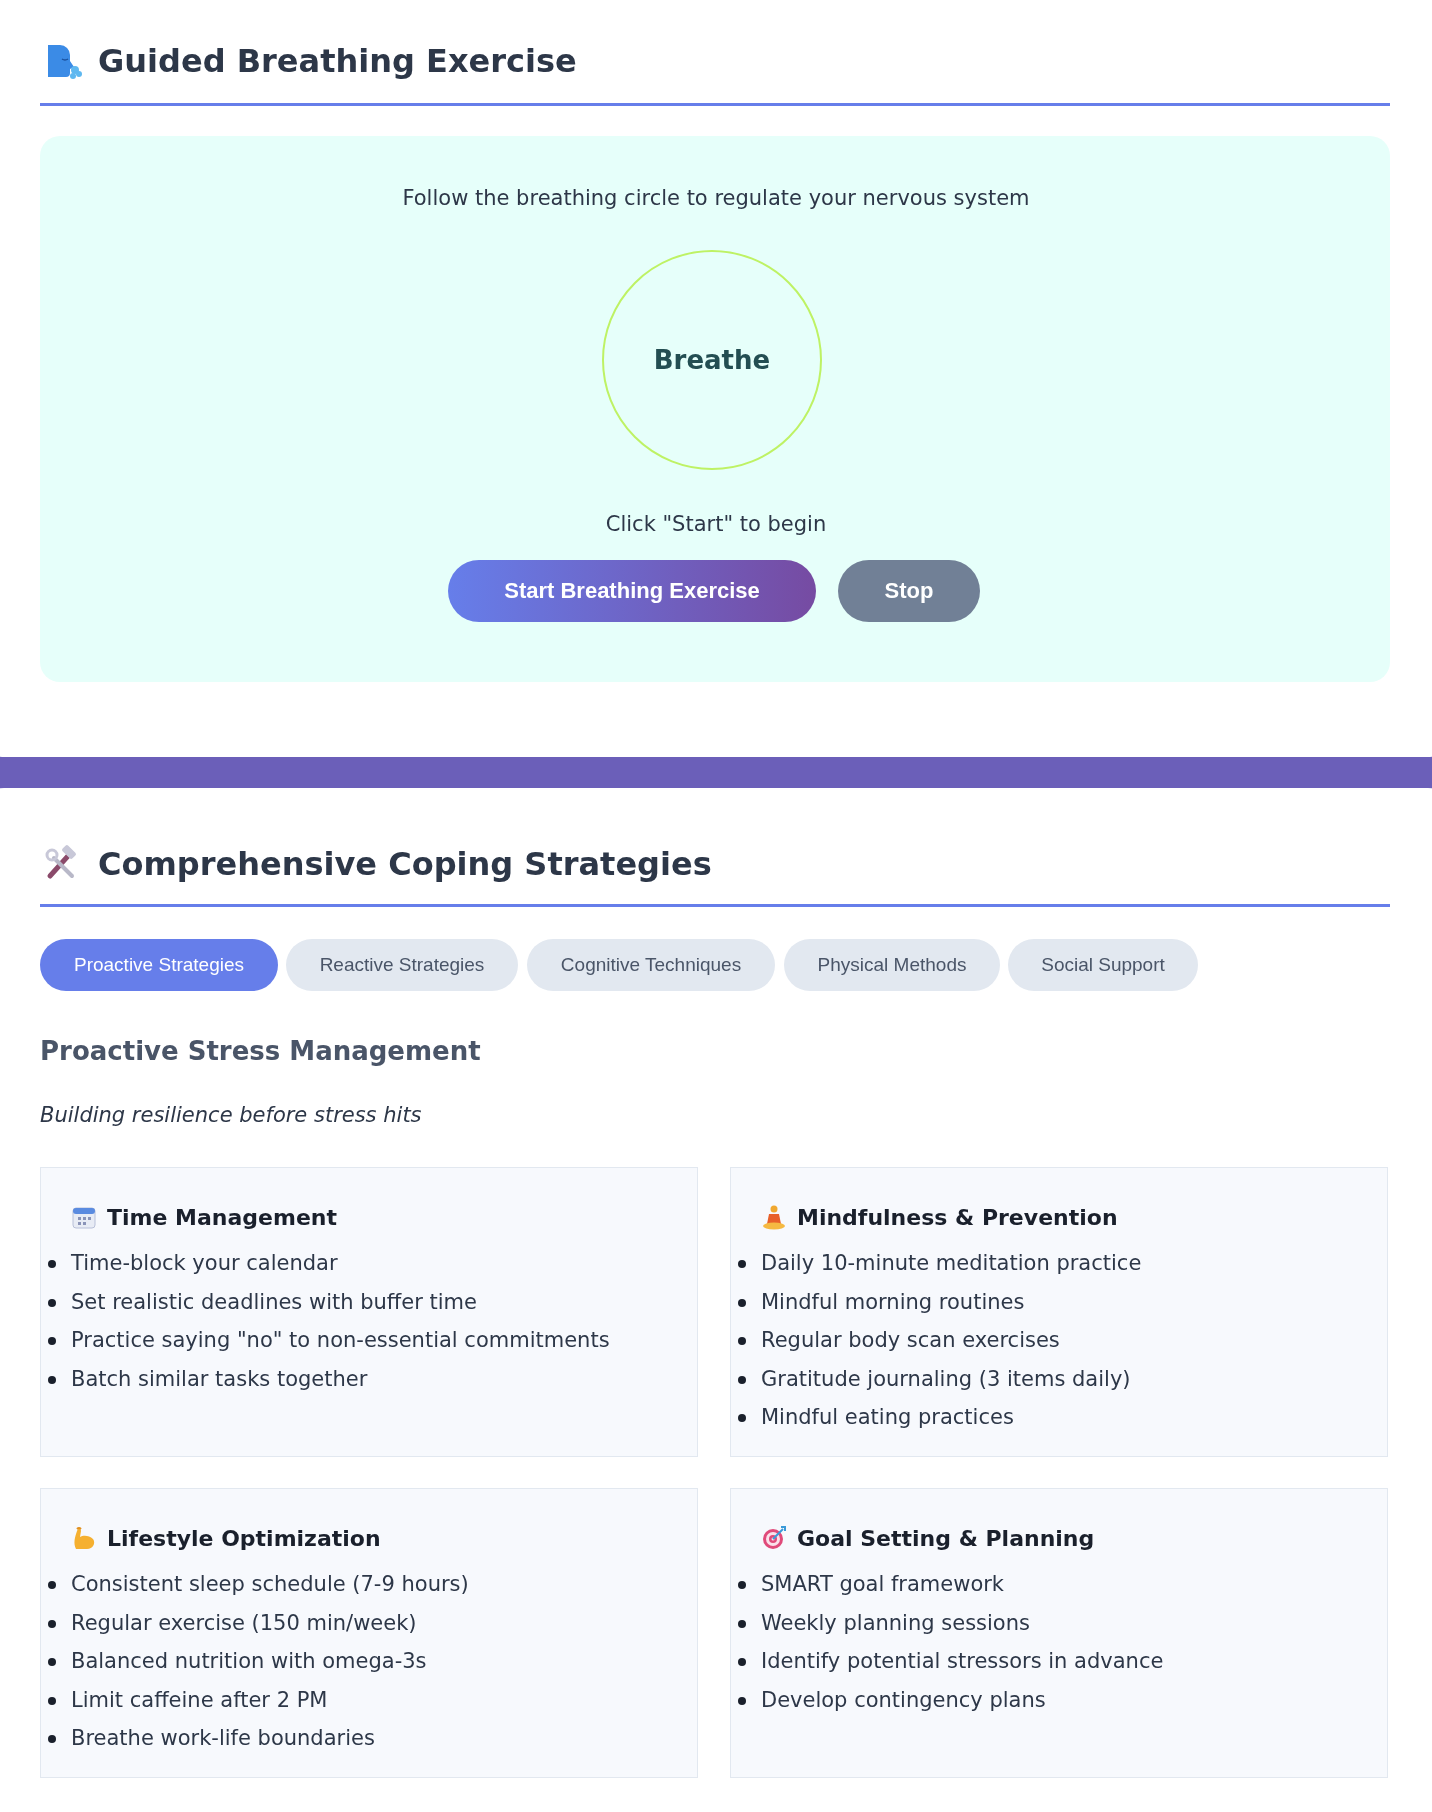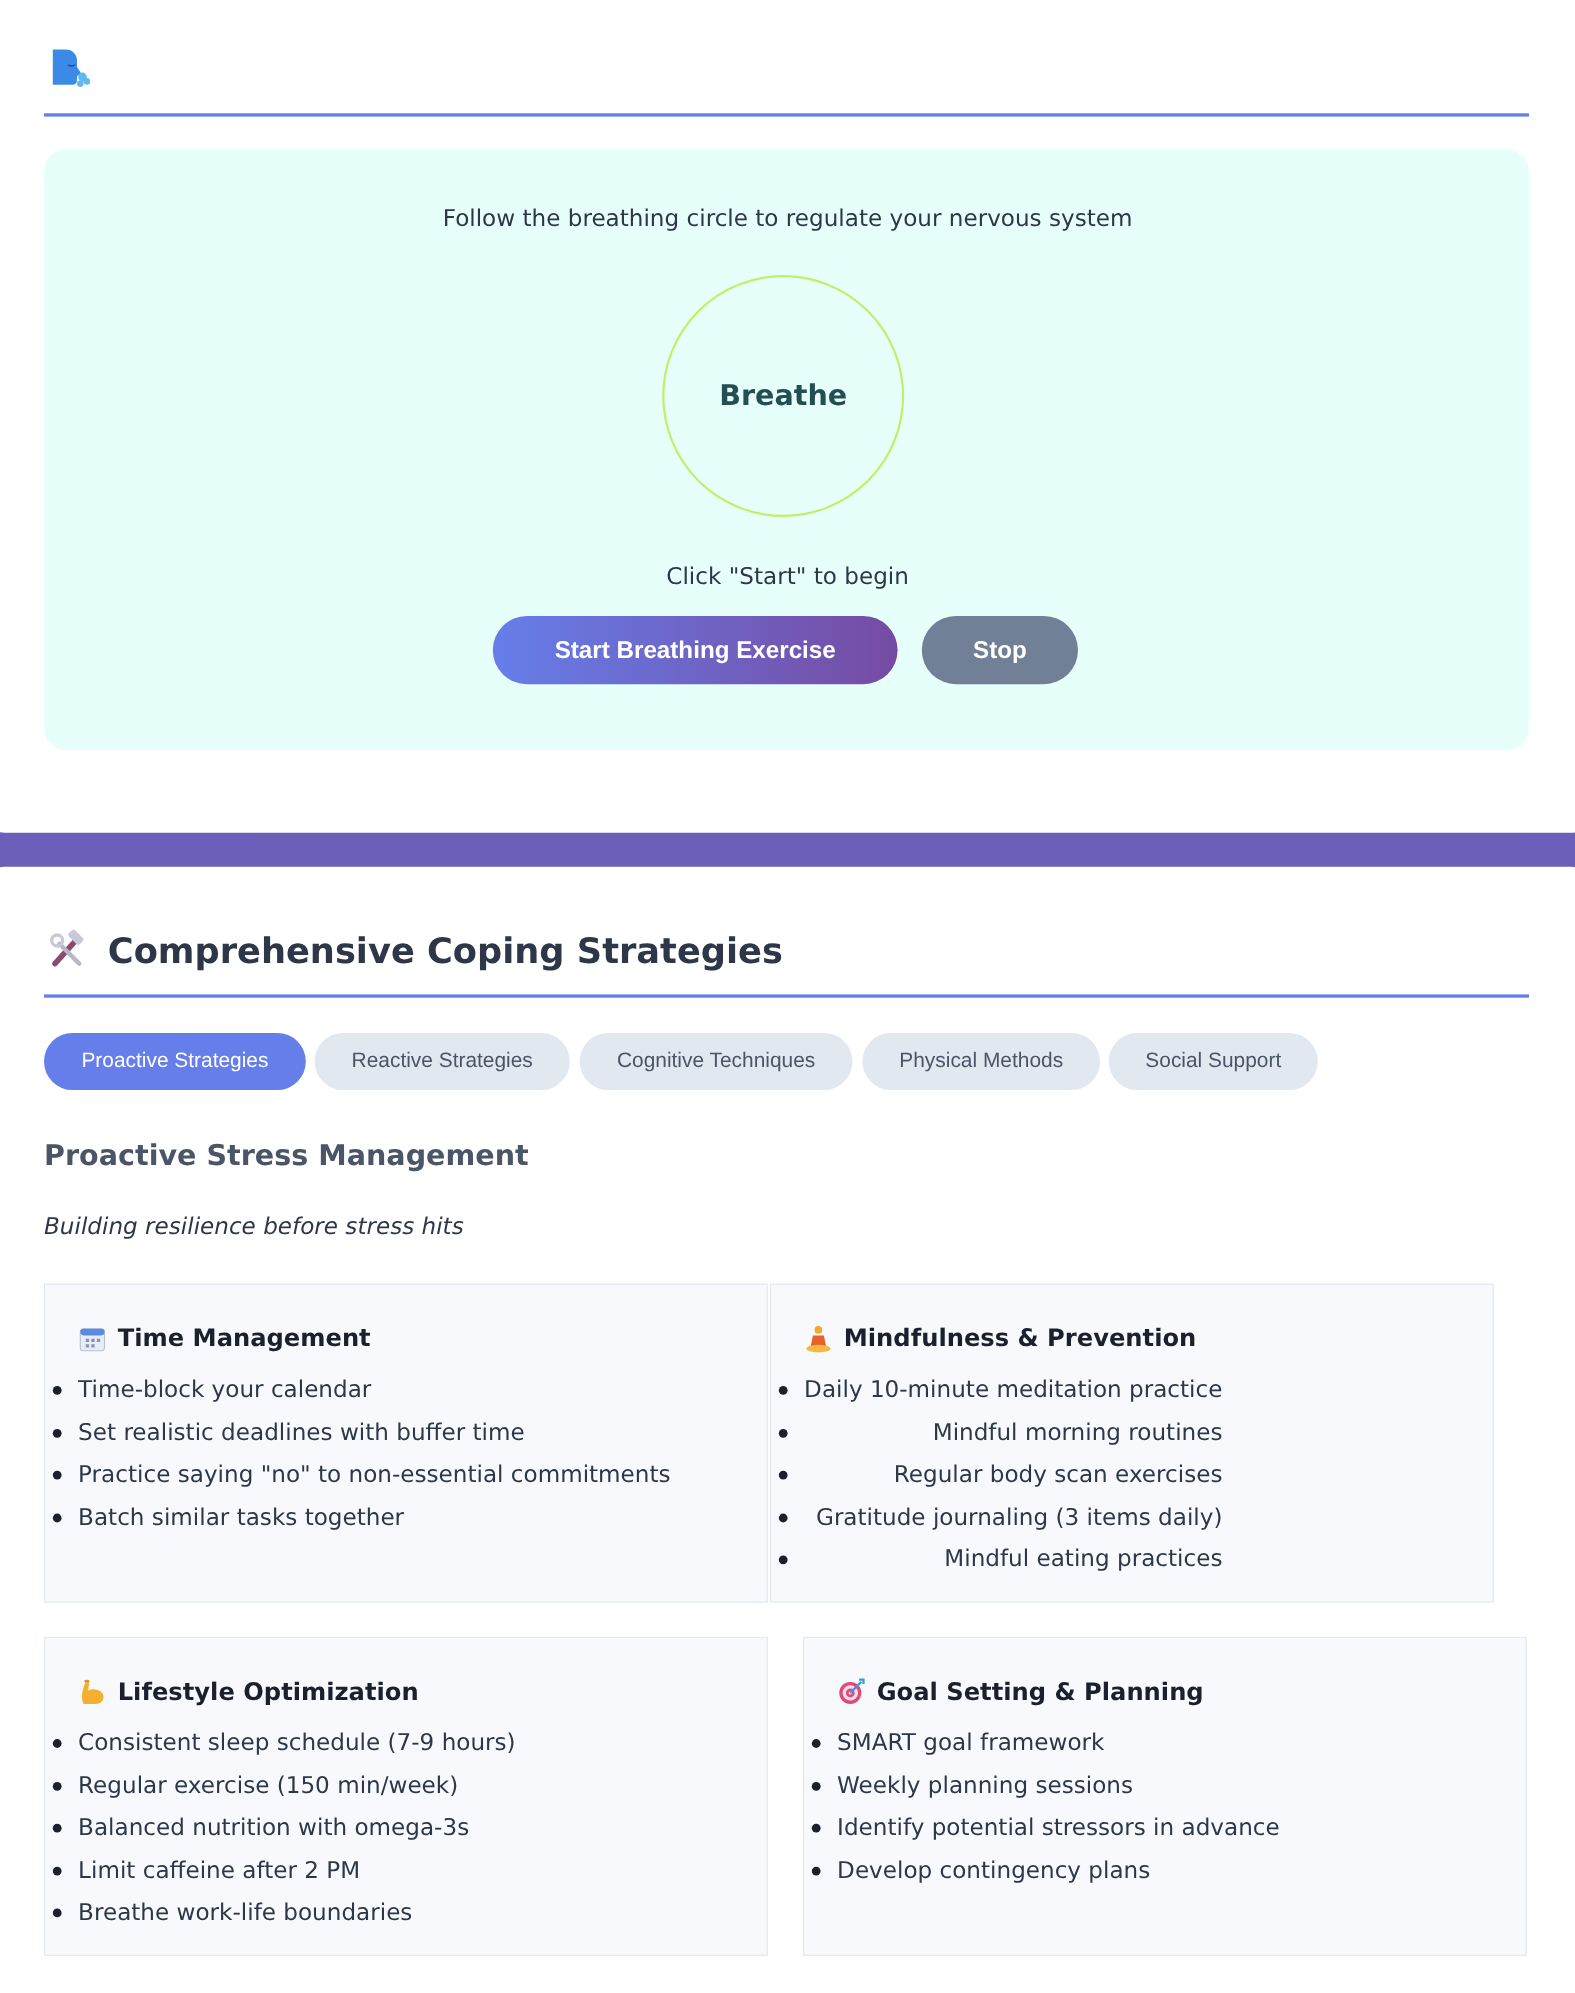--- a/index.html
+++ b/index.html
@@ -94,20 +94,21 @@
 <div class="h2" style="top:36px;">
   <span class="icon">
     <svg width="40" height="40" viewBox="0 0 40 40">
       <path d="M6 4 h12 a10 10 0 0 1 10 10 v6 l4 6 -4 2 v4 a4 4 0 0 1 -4 4 H6z" fill="#3b8be6"></path>
       <path d="M20 18 q3 2 6 0" stroke="#1a4f9c" stroke-width="1.5" fill="none"></path>
       <circle cx="33" cy="29" r="4" fill="#5fb8f0"></circle>
         <circle cx="37" cy="33" r="3" fill="#5fb8f0"></circle>
         <circle cx="31" cy="35" r="3" fill="#5fb8f0"></circle>
     </svg>
   </span>
+  <span>Guided Breathing Exercise</span>
 </div>
 <div class="rule" style="top:103px;"></div>
 
 <div class="breath-box"></div>
 <div class="breath-sub">Follow the breathing circle to regulate your nervous system</div>
 <div class="circle">
   <span>Breathe</span>
 </div>
 <div class="breath-status">Click "Start" to begin</div>
 <button class="btn btn-start">Start Breathing Exercise</button>
@@ -157,21 +158,21 @@
     <span>Time Management</span>
   </div>
   <ul>
     <li>Time-block your calendar</li>
     <li>Set realistic deadlines with buffer time</li>
     <li>Practice saying "no" to non-essential commitments</li>
     <li>Batch similar tasks together</li>
   </ul>
 </div>
 
-<div class="card" style="left:700px;top:1167px;text-align:right;">
+<div class="card" style="left:730px;top:1167px;">
   <div class="card-title">
     <span class="icon">
       <svg width="26" height="26" viewBox="0 0 26 26">
           <circle cx="13" cy="5" r="3.5" fill="#f0a830"></circle>
           <path d="M8 10 h10 l2 10 H6z" fill="#e8602a"></path>
           <ellipse cx="13" cy="22" rx="11" ry="3.5" fill="#f5b942"></ellipse>
         </svg>
     </span>
     <span>Mindfulness &amp; Prevention</span>
   </div>

